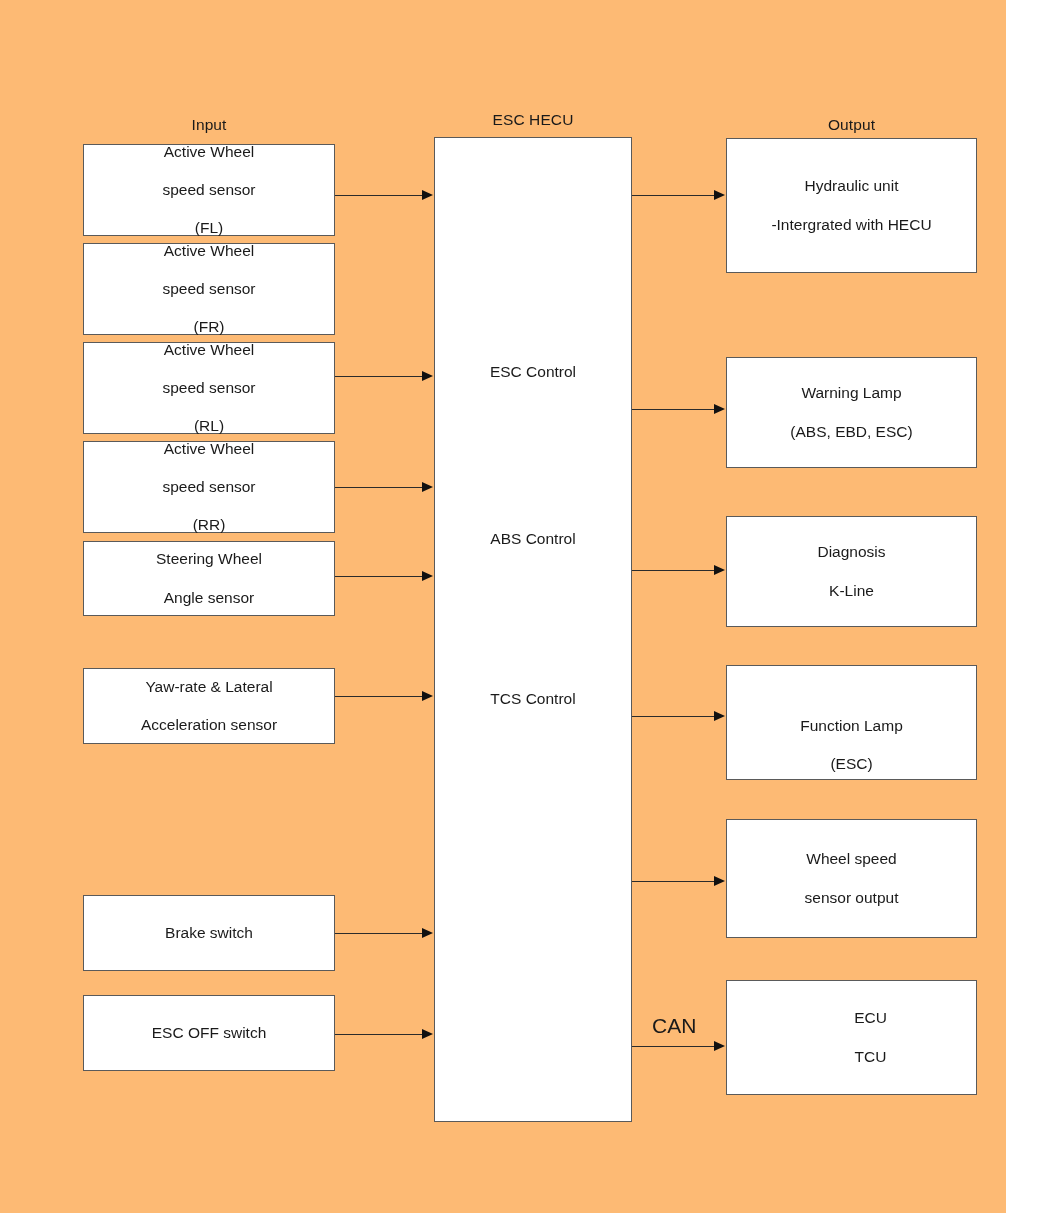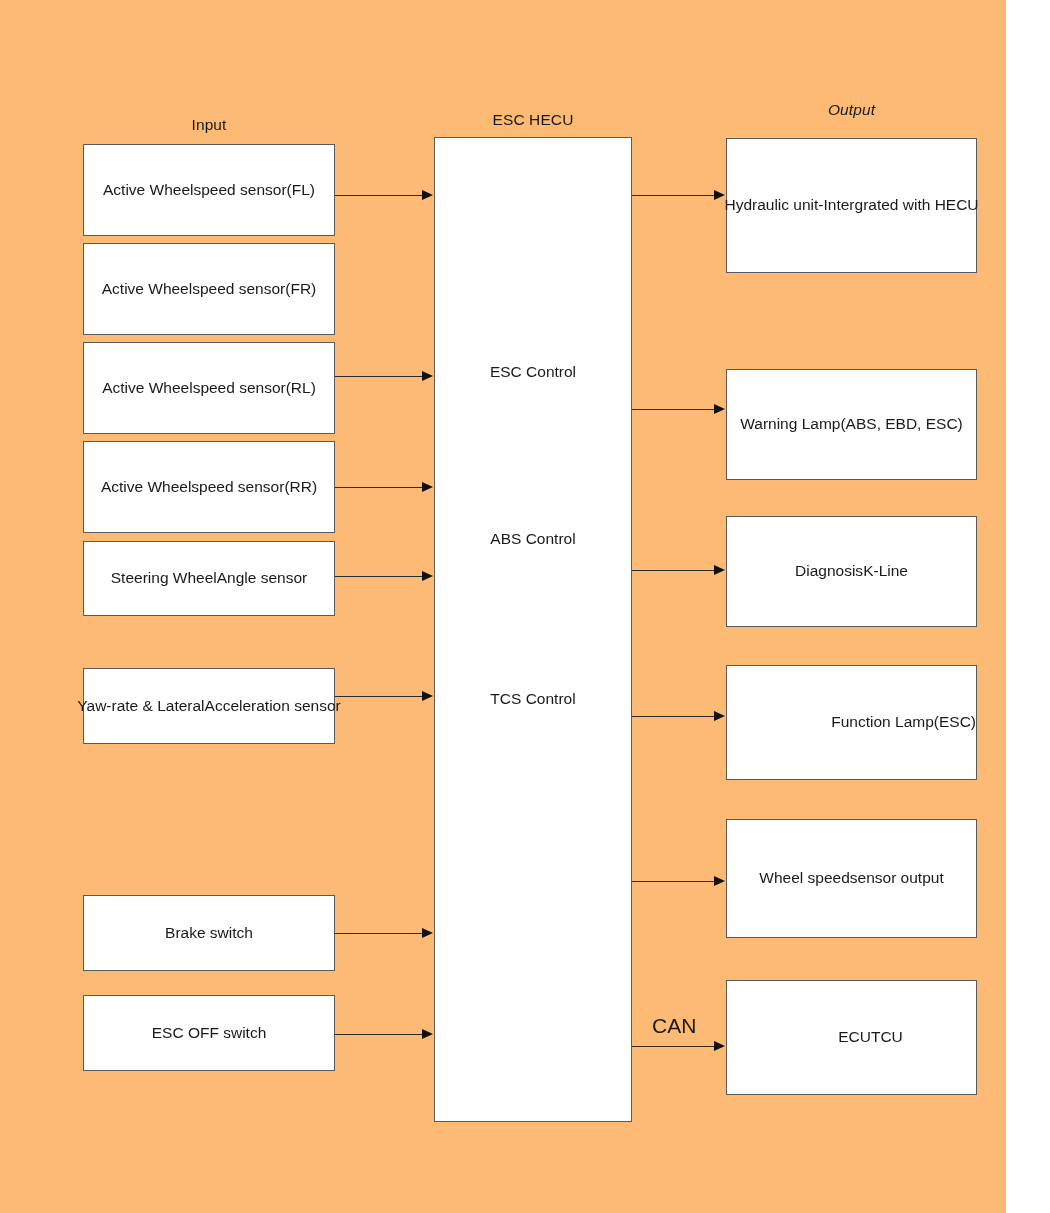--- a/index.html
+++ b/index.html
@@ -24,27 +24,28 @@
     text-align: center;
     white-space: nowrap;
     letter-spacing: 0.1px;
   }
   .node {
     position: absolute;
     box-sizing: border-box;
     border: 1.3px solid #5a5a5a;
     background: #ffffff;
     display: flex;
-    flex-direction: row;
+    flex-direction: column;
     align-items: center;
     justify-content: center;
     text-align: center;
     font-size: 15.5px;
     line-height: 1.95;
     color: #1a1a1a;
+    gap: 8px;
   }
   .node .line {
     display: block;
     white-space: nowrap;
   }
   .hecu {
     position: absolute;
     box-sizing: border-box;
     border: 1.3px solid #5a5a5a;
     background: #ffffff;
@@ -78,21 +79,21 @@
     white-space: nowrap;
   }
 </style>
 </head>
 <body>
 
 <div id="canvas">
 
   <div class="col-header" style="left:83px; top:116px; width:252px;">Input</div>
   <div class="col-header" style="left:434px; top:111px; width:198px;">ESC HECU</div>
-  <div class="col-header" style="left:726px; top:101px; width:251px;font-style:italic;">Output</div>
+  <div class="col-header" style="left:726px; top:116px; width:251px;">Output</div>
 
   <div class="hecu" style="left:434px; top:137px; width:198px; height:985px;">
     <div class="hecu-label" style="top:225px;">ESC Control</div>
     <div class="hecu-label" style="top:392px;">ABS Control</div>
     <div class="hecu-label" style="top:552px;">TCS Control</div>
   </div>
 
   <div class="node" style="left:83px; top:144px; width:252px; height:92px;">
     <span class="line">Active Wheel</span>
     <span class="line">speed sensor</span>
@@ -154,21 +155,21 @@
   <div class="arrow-head" style="left:422px; top:928px;"></div>
 
   <div class="conn" style="left:335px; top:1034px; width:88px;"></div>
   <div class="arrow-head" style="left:422px; top:1029px;"></div>
 
   <div class="node" style="left:726px; top:138px; width:251px; height:135px;">
     <span class="line">Hydraulic unit</span>
     <span class="line">-Intergrated with HECU</span>
   </div>
 
-  <div class="node" style="left:726px; top:357px; width:251px; height:111px;margin-top:12px;">
+  <div class="node" style="left:726px; top:357px; width:251px; height:111px;">
     <span class="line">Warning Lamp</span>
     <span class="line">(ABS, EBD, ESC)</span>
   </div>
 
   <div class="node" style="left:726px; top:516px; width:251px; height:111px;">
     <span class="line">Diagnosis</span>
     <span class="line">K-Line</span>
   </div>
 
   <div class="node" style="left:726px; top:665px; width:251px; height:115px;justify-content:flex-end;">

